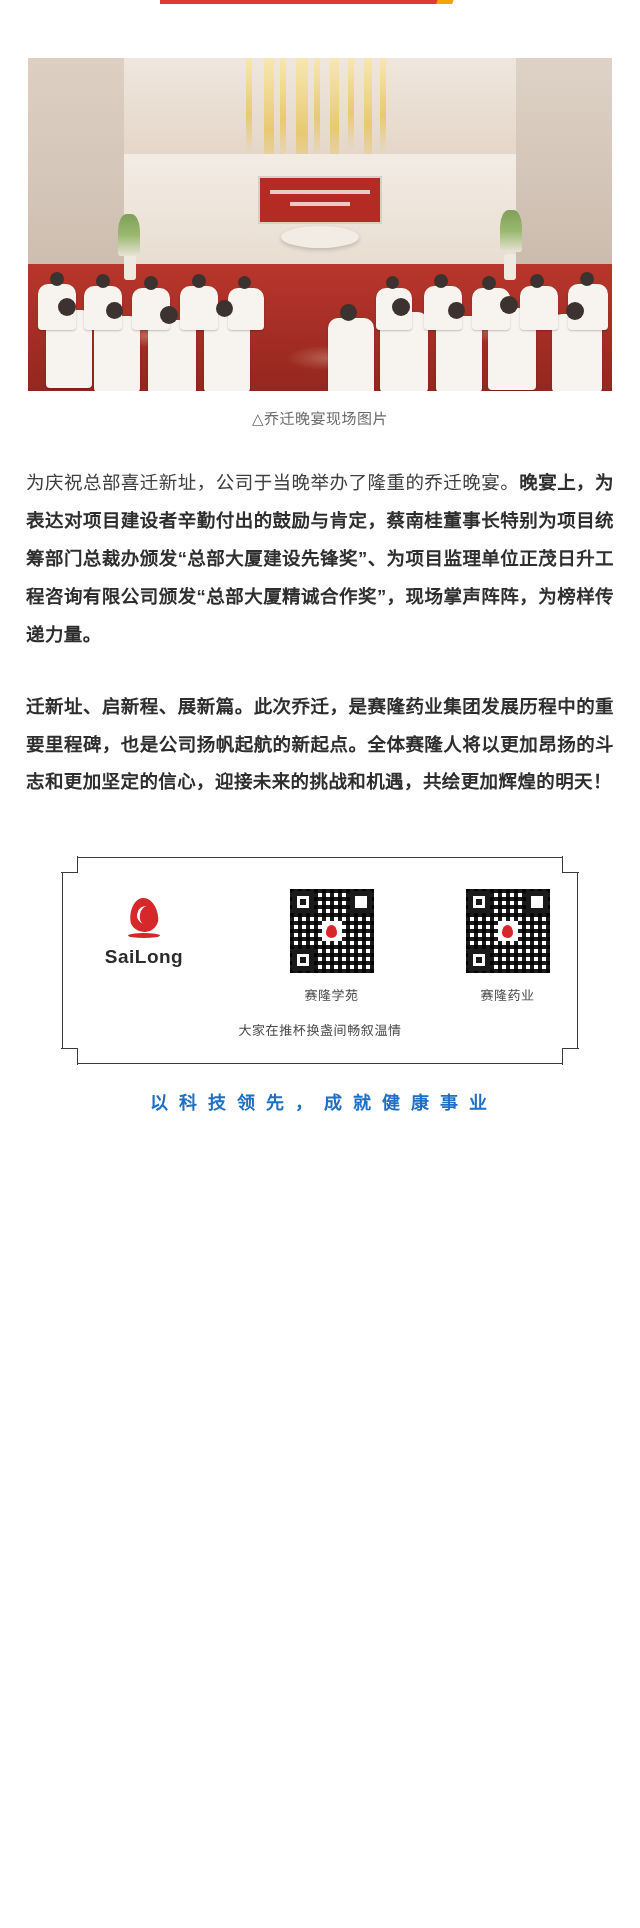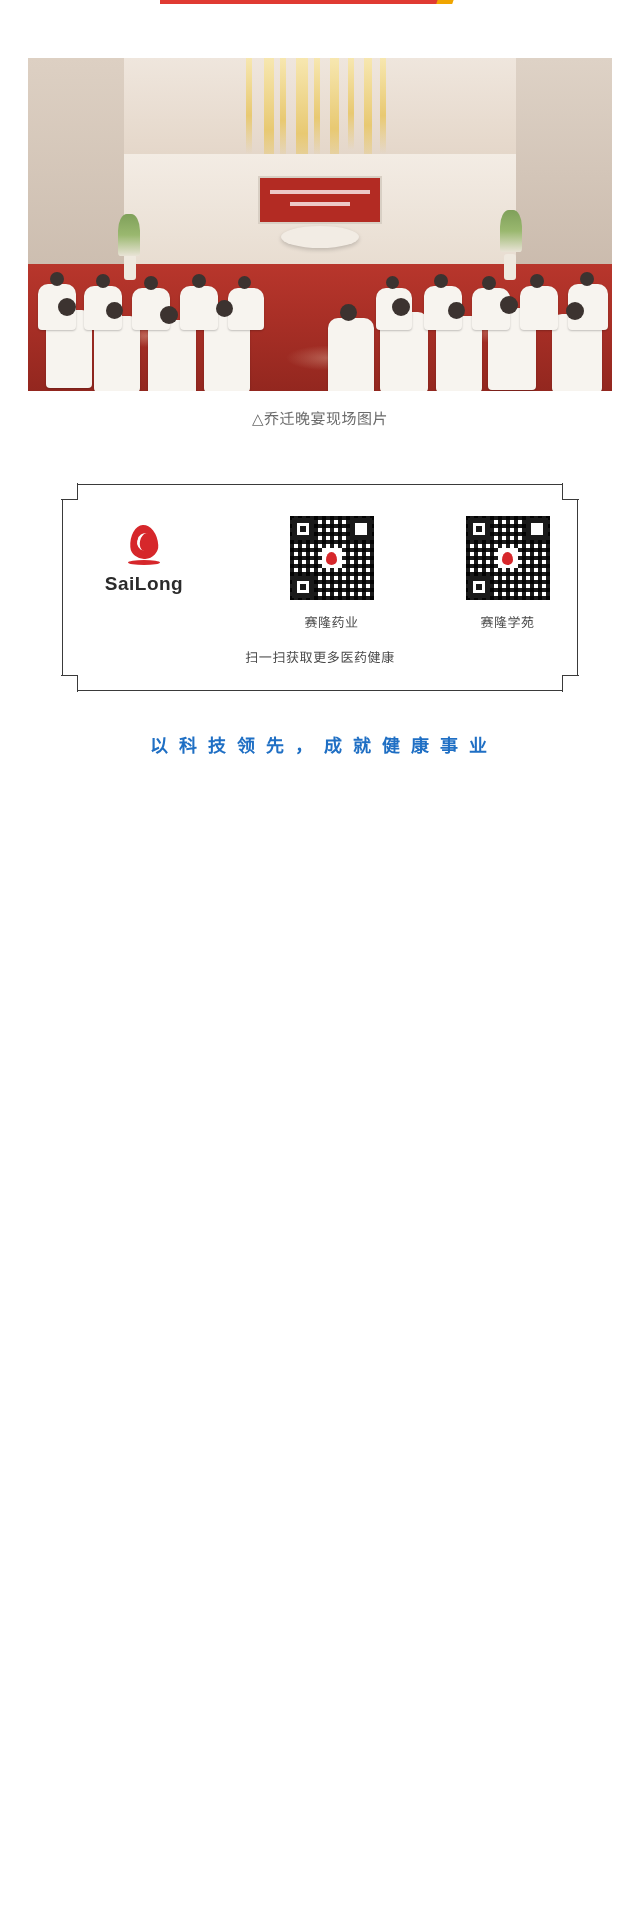--- a/index.html
+++ b/index.html
@@ -327,21 +327,21 @@
   .fc-note {
     margin-top: 16px;
     text-align: center;
     font-size: 13px;
     line-height: 1.75;
     color: #4a4a4a;
     letter-spacing: 0.6px;
   }
 
   .slogan {
-    margin: 40px 0 36px 0;
+    margin: 24px 0 36px 0;
     text-align: center;
     font-size: 18px;
     font-weight: bold;
     color: #1f6fc4;
     letter-spacing: 3px;
   }
 </style>
 </head>
 <body>
 
@@ -420,68 +420,74 @@
       <div class="ph-head" style="left:358px; top:218px; width:13px; height:13px;"></div>
       <div class="ph-head" style="left:406px; top:216px; width:14px; height:14px;"></div>
       <div class="ph-head" style="left:454px; top:218px; width:14px; height:14px;"></div>
       <div class="ph-head" style="left:502px; top:216px; width:14px; height:14px;"></div>
       <div class="ph-head" style="left:552px; top:214px; width:14px; height:14px;"></div>
     </div>
     <div class="caption">△乔迁晚宴现场图片</div>
   </div>
 
   <div class="body">
+    <p class="para">
+      <span>为庆祝总部喜迁新址，公司于当晚举办了隆重的乔迁晚宴。</span><span class="b">晚宴上，为表达对项目建设者辛勤付出的鼓励与肯定，蔡南桂董事长特别为项目统筹部门总裁办颁发“总部大厦建设先锋奖”、为项目监理单位正茂日升工程咨询有限公司颁发“总部大厦精诚合作奖”，现场掌声阵阵，为榜样传递力量。</span>
+    </p>
+    <p class="para last">
+      <span class="b">迁新址、启新程、展新篇。此次乔迁，是赛隆药业集团发展历程中的重要里程碑，也是公司扬帆起航的新起点。全体赛隆人将以更加昂扬的斗志和更加坚定的信心，迎接未来的挑战和机遇，共绘更加辉煌的明天！</span>
+    </p>
   </div>
 
   <div class="footer-card-wrap">
     <div class="footer-card">
       <span class="fc-corner tl"></span>
       <span class="fc-corner tr"></span>
       <span class="fc-corner bl"></span>
       <span class="fc-corner br"></span>
 
 
       <div class="fc-main">
         <div class="brand">
           <div class="brand-mark">
             <span class="drop"></span>
             <span class="swish"></span>
             <span class="base"></span>
           </div>
           <div class="brand-name">SaiLong</div>
+        </div>
+
+        <div class="qr-col">
+          <div class="qr">
+            <span class="eye3"></span>
+            <span class="eyedot d1"></span>
+            <span class="eyedot d2"></span>
+            <span class="eyedot d3"></span>
+            <span class="logo">
+                <i></i>
+              </span>
+          </div>
+          <div class="qr-label">赛隆学苑</div>
         </div>
 
         <div class="qr-col">
           <div class="qr">
             <span class="eye3"></span>
             <span class="eyedot d1"></span>
             <span class="eyedot d2"></span>
             <span class="eyedot d3"></span>
             <span class="logo">
                 <i></i>
               </span>
           </div>
           <div class="qr-label">赛隆药业</div>
         </div>
-
-        <div class="qr-col">
-          <div class="qr">
-            <span class="eye3"></span>
-            <span class="eyedot d1"></span>
-            <span class="eyedot d2"></span>
-            <span class="eyedot d3"></span>
-            <span class="logo">
-                <i></i>
-              </span>
-          </div>
-          <div class="qr-label">赛隆学苑</div>
-        </div>
       </div>
 
       <div class="fc-note">
-        <div>扫一扫获取更多医药健康</div>
+        <div>大家在推杯换盏间畅叙温情</div>
       </div>
     </div>
   </div>
 
   <div class="slogan">以 科 技 领 先 ，  成 就 健 康 事 业</div>
 
 </div>
 
 </body></html>

